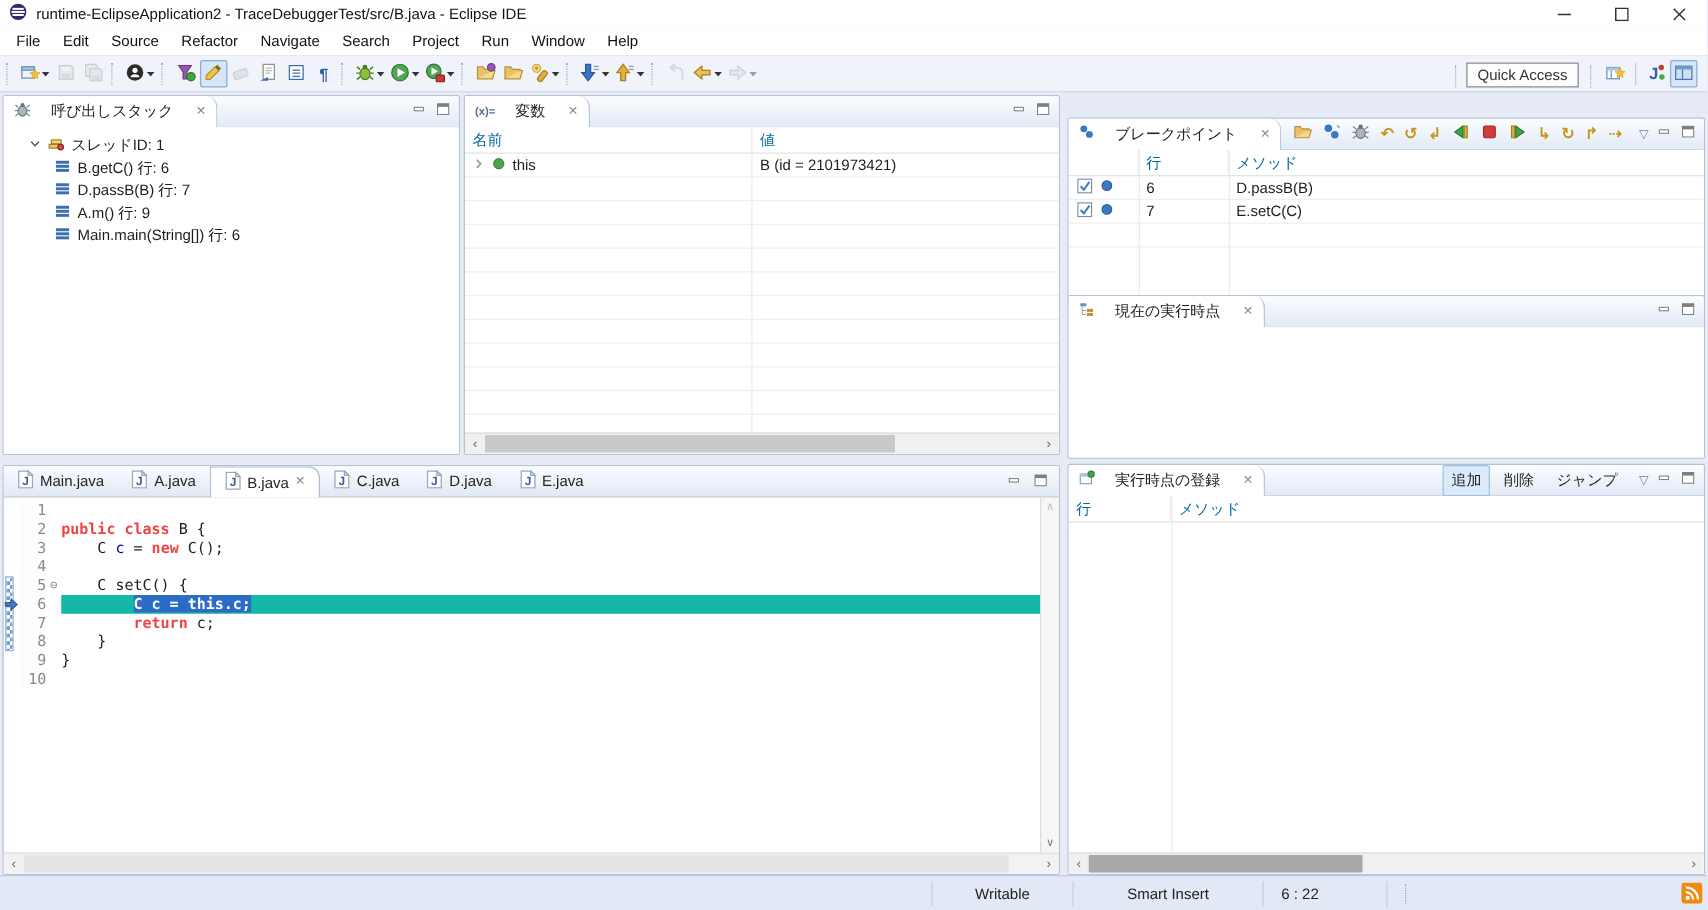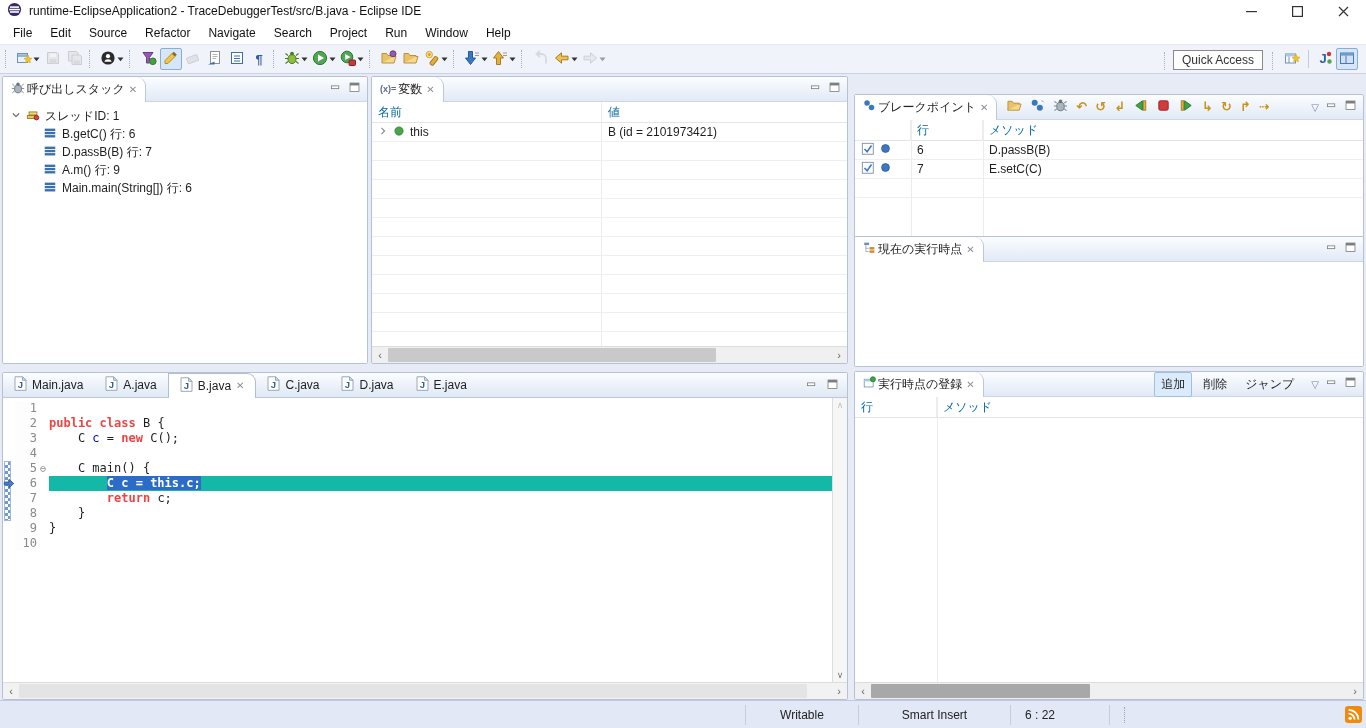--- a/index.html
+++ b/index.html
@@ -22,34 +22,34 @@
   .tbtn.active{background:#d6e6f8;border-color:#87aed6;}
   .tbtn.disabled{opacity:.45;}
   .dd{margin-left:1px;}
   .pilc{color:#2e5f9e;font-weight:bold;font-size:13px;}
   .qa{margin-left:auto;display:flex;align-items:flex-end;}
   .qabox{border:1px solid #8a8a8a;background:#fdfdfd;color:#333;padding:2px 8px;font-size:12px;margin-right:6px;}
   
   .workspace{position:relative;width:1366px;height:626px;background:#e7ebf6;}
   .panel{position:absolute;background:#fff;border:1px solid #b7c1d4;border-radius:2px;}
   .phead{height:25px;background:linear-gradient(#fbfdff,#e2eaf6);border-bottom:1px solid #ccd6e4;display:flex;align-items:center;border-radius:2px 2px 0 0;}
-  .ptab{height:25px;display:flex;align-items:center;gap:2px;padding:0 8px;background:#fff;border-right:1px solid #bcc7d8;border-top-right-radius:9px;}
+  .ptab{height:25px;display:flex;align-items:center;gap:16px;padding:0 8px;background:#fff;border-right:1px solid #bcc7d8;border-top-right-radius:9px;}
   .ptab .x{color:#8a8f99;font-size:10px;margin-left:2px;}
   .ptitle{white-space:nowrap;color:#222;}
   .pbtns{margin-left:auto;display:flex;align-items:center;gap:6px;padding-right:6px;}
   .pbody{position:relative;background:#fff;overflow:hidden;}
   .vglyph{color:#77839a;font-size:10px;}
   
   .thead{display:flex;height:21px;border-bottom:1px solid #e4e4e4;align-items:center;color:#0369a1;}
   .trow{display:flex;height:19px;border-bottom:1px solid #efefef;align-items:center;}
   .cell{height:100%;display:flex;align-items:center;padding:0 6px;border-right:1px solid #ececec;overflow:hidden;white-space:nowrap;}
   .cell.last{border-right:none;flex:1;}
   
   .tree{padding-top:5px;}
-  .tnode{display:flex;align-items:center;gap:5px;height:18px;padding-left:8px;}
+  .tnode{display:flex;align-items:center;gap:5px;height:18px;padding-left:20px;}
   .tnode.frame{padding-left:40px;}
   
   .hscroll{position:absolute;left:0;right:0;bottom:0;height:17px;background:#f0f0f0;border-top:1px solid #dcdcdc;display:flex;align-items:center;}
   .hs-arrow{width:16px;text-align:center;color:#666;font-size:11px;}
   .hs-track{flex:1;height:100%;position:relative;}
   .hs-thumb{position:absolute;top:1px;bottom:1px;border-radius:1px;}
   
   .gold{color:#c8931d;font-weight:bold;font-size:13px;line-height:1;}
   
   .ract{padding:3px 6px;color:#222;border:1px solid transparent;border-radius:2px;margin-right:4px;}
@@ -742,21 +742,21 @@
           <div class="cline">
             <span class="cmargin"></span>
             <span class="cnum">4</span>
             <span class="cfold"></span>
             <span class="ccode"></span>
           </div>
           <div class="cline">
             <span class="cmargin"></span>
             <span class="cnum">5</span>
             <span class="cfold">⊖</span>
-            <span class="ccode"><span>    C main() {</span></span>
+            <span class="ccode"><span>    C setC() {</span></span>
           </div>
           <div class="cline current">
             <span class="cmargin"></span>
             <span class="cnum">6</span>
             <span class="cfold"></span>
             <span class="ccode"><span>        </span><span class="sel">C c = this.c;</span></span>
           </div>
           <div class="cline">
             <span class="cmargin"></span>
             <span class="cnum">7</span>

